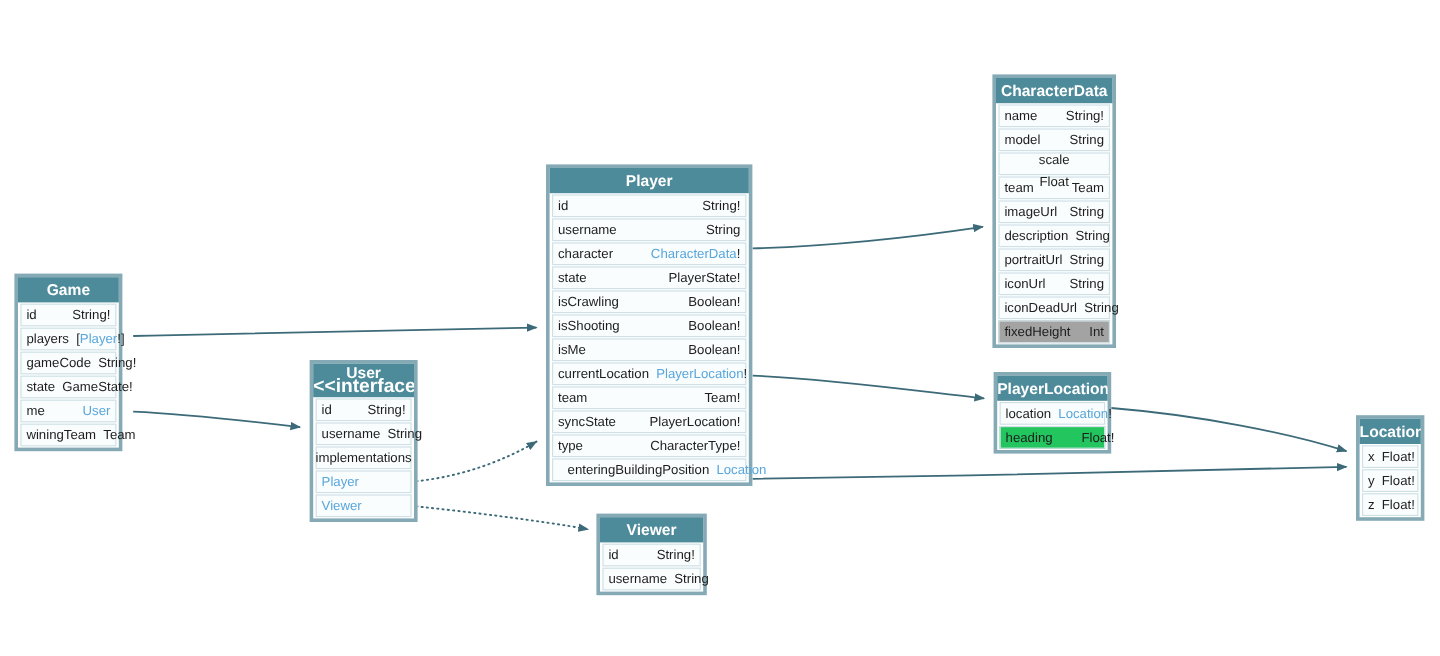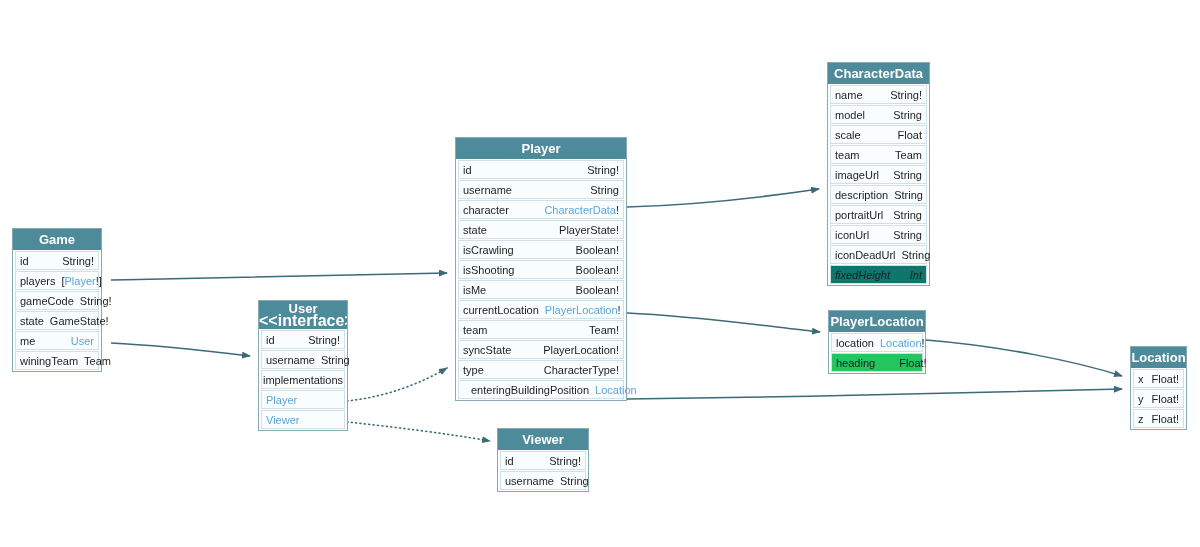--- a/index.html
+++ b/index.html
@@ -2,21 +2,21 @@
 <html><head>
 <meta charset="utf-8">
 <style>
   html,body{margin:0;padding:0;}
   body{
     width:1200px;height:547px;position:relative;background:#ffffff;
     font-family:"Liberation Sans", sans-serif;overflow:hidden;
   }
   #edges-layer{position:absolute;left:0;top:0;width:1200px;height:547px;pointer-events:none;}
   .gql-table{
-    position:absolute;border:1px solid #7f1d1d;background:#ffffff;
+    position:absolute;border:3px solid #7f1d1d;background:#ffffff;
     box-sizing:border-box;
   }
   .thead{
     background:#4d8a9a;color:#ffffff;text-align:center;font-weight:bold;
     font-size:13px;line-height:21px;height:21px;overflow:hidden;
   }
   .thead.has-sub{height:28px;line-height:13px;padding-top:1px;box-sizing:border-box;}
   .thead .sub{display:block;font-size:16px;font-weight:bold;line-height:11px;}
   .trow{
     display:flex;justify-content:space-between;align-items:center;
@@ -164,21 +164,21 @@
     <div class="gql-table" style="left: 827px; top: 62px; width: 103px; border-color: rgb(134, 170, 181);">
       <div class="thead" style="background: rgb(77, 138, 154); color: rgb(255, 255, 255);"><span>CharacterData</span></div>
       <div class="trow" style="background: rgb(250, 253, 253); border-color: rgb(207, 225, 230);">
         <span class="fname">name</span>
         <span class="ftype"><span class="" style="color: rgb(29, 29, 29);">String!</span></span>
       </div>
       <div class="trow" style="background: rgb(250, 253, 253); border-color: rgb(207, 225, 230);">
         <span class="fname">model</span>
         <span class="ftype"><span class="" style="color: rgb(29, 29, 29);">String</span></span>
       </div>
-      <div class="trow" style="background: rgb(250, 253, 253); border-color: rgb(207, 225, 230);">
+      <div class="trow" style="background: rgb(250, 253, 253); border-color: rgb(207, 225, 230); flex-direction: column;">
         <span class="fname">scale</span>
         <span class="ftype"><span class="" style="color: rgb(29, 29, 29);">Float</span></span>
       </div>
       <div class="trow" style="background: rgb(250, 253, 253); border-color: rgb(207, 225, 230);">
         <span class="fname">team</span>
         <span class="ftype"><span class="" style="color: rgb(29, 29, 29);">Team</span></span>
       </div>
       <div class="trow" style="background: rgb(250, 253, 253); border-color: rgb(207, 225, 230);">
         <span class="fname">imageUrl</span>
         <span class="ftype"><span class="" style="color: rgb(29, 29, 29);">String</span></span>
@@ -192,21 +192,21 @@
         <span class="ftype"><span class="" style="color: rgb(29, 29, 29);">String</span></span>
       </div>
       <div class="trow" style="background: rgb(250, 253, 253); border-color: rgb(207, 225, 230);">
         <span class="fname">iconUrl</span>
         <span class="ftype"><span class="" style="color: rgb(29, 29, 29);">String</span></span>
       </div>
       <div class="trow" style="background: rgb(250, 253, 253); border-color: rgb(207, 225, 230);">
         <span class="fname">iconDeadUrl</span>
         <span class="ftype"><span class="" style="color: rgb(29, 29, 29);">String</span></span>
       </div>
-      <div class="trow" style="background: #0f766e; border-color: rgb(207, 225, 230); font-style: italic;">
+      <div class="trow" style="background: #a3a3a3; border-color: rgb(207, 225, 230);">
         <span class="fname">fixedHeight</span>
         <span class="ftype"><span class="" style="color: rgb(29, 29, 29);">Int</span></span>
       </div>
     </div>
     <div class="gql-table" style="left: 828px; top: 310px; width: 98px; border-color: rgb(134, 170, 181);">
       <div class="thead" style="background: rgb(77, 138, 154); color: rgb(255, 255, 255);"><span>PlayerLocation</span></div>
       <div class="trow" style="background: rgb(250, 253, 253); border-color: rgb(207, 225, 230);">
         <span class="fname">location</span>
         <span class="ftype"><span class="link" style="color: rgb(89, 166, 220);">Location</span><span class="" style="color: rgb(29, 29, 29);">!</span></span>
       </div>

